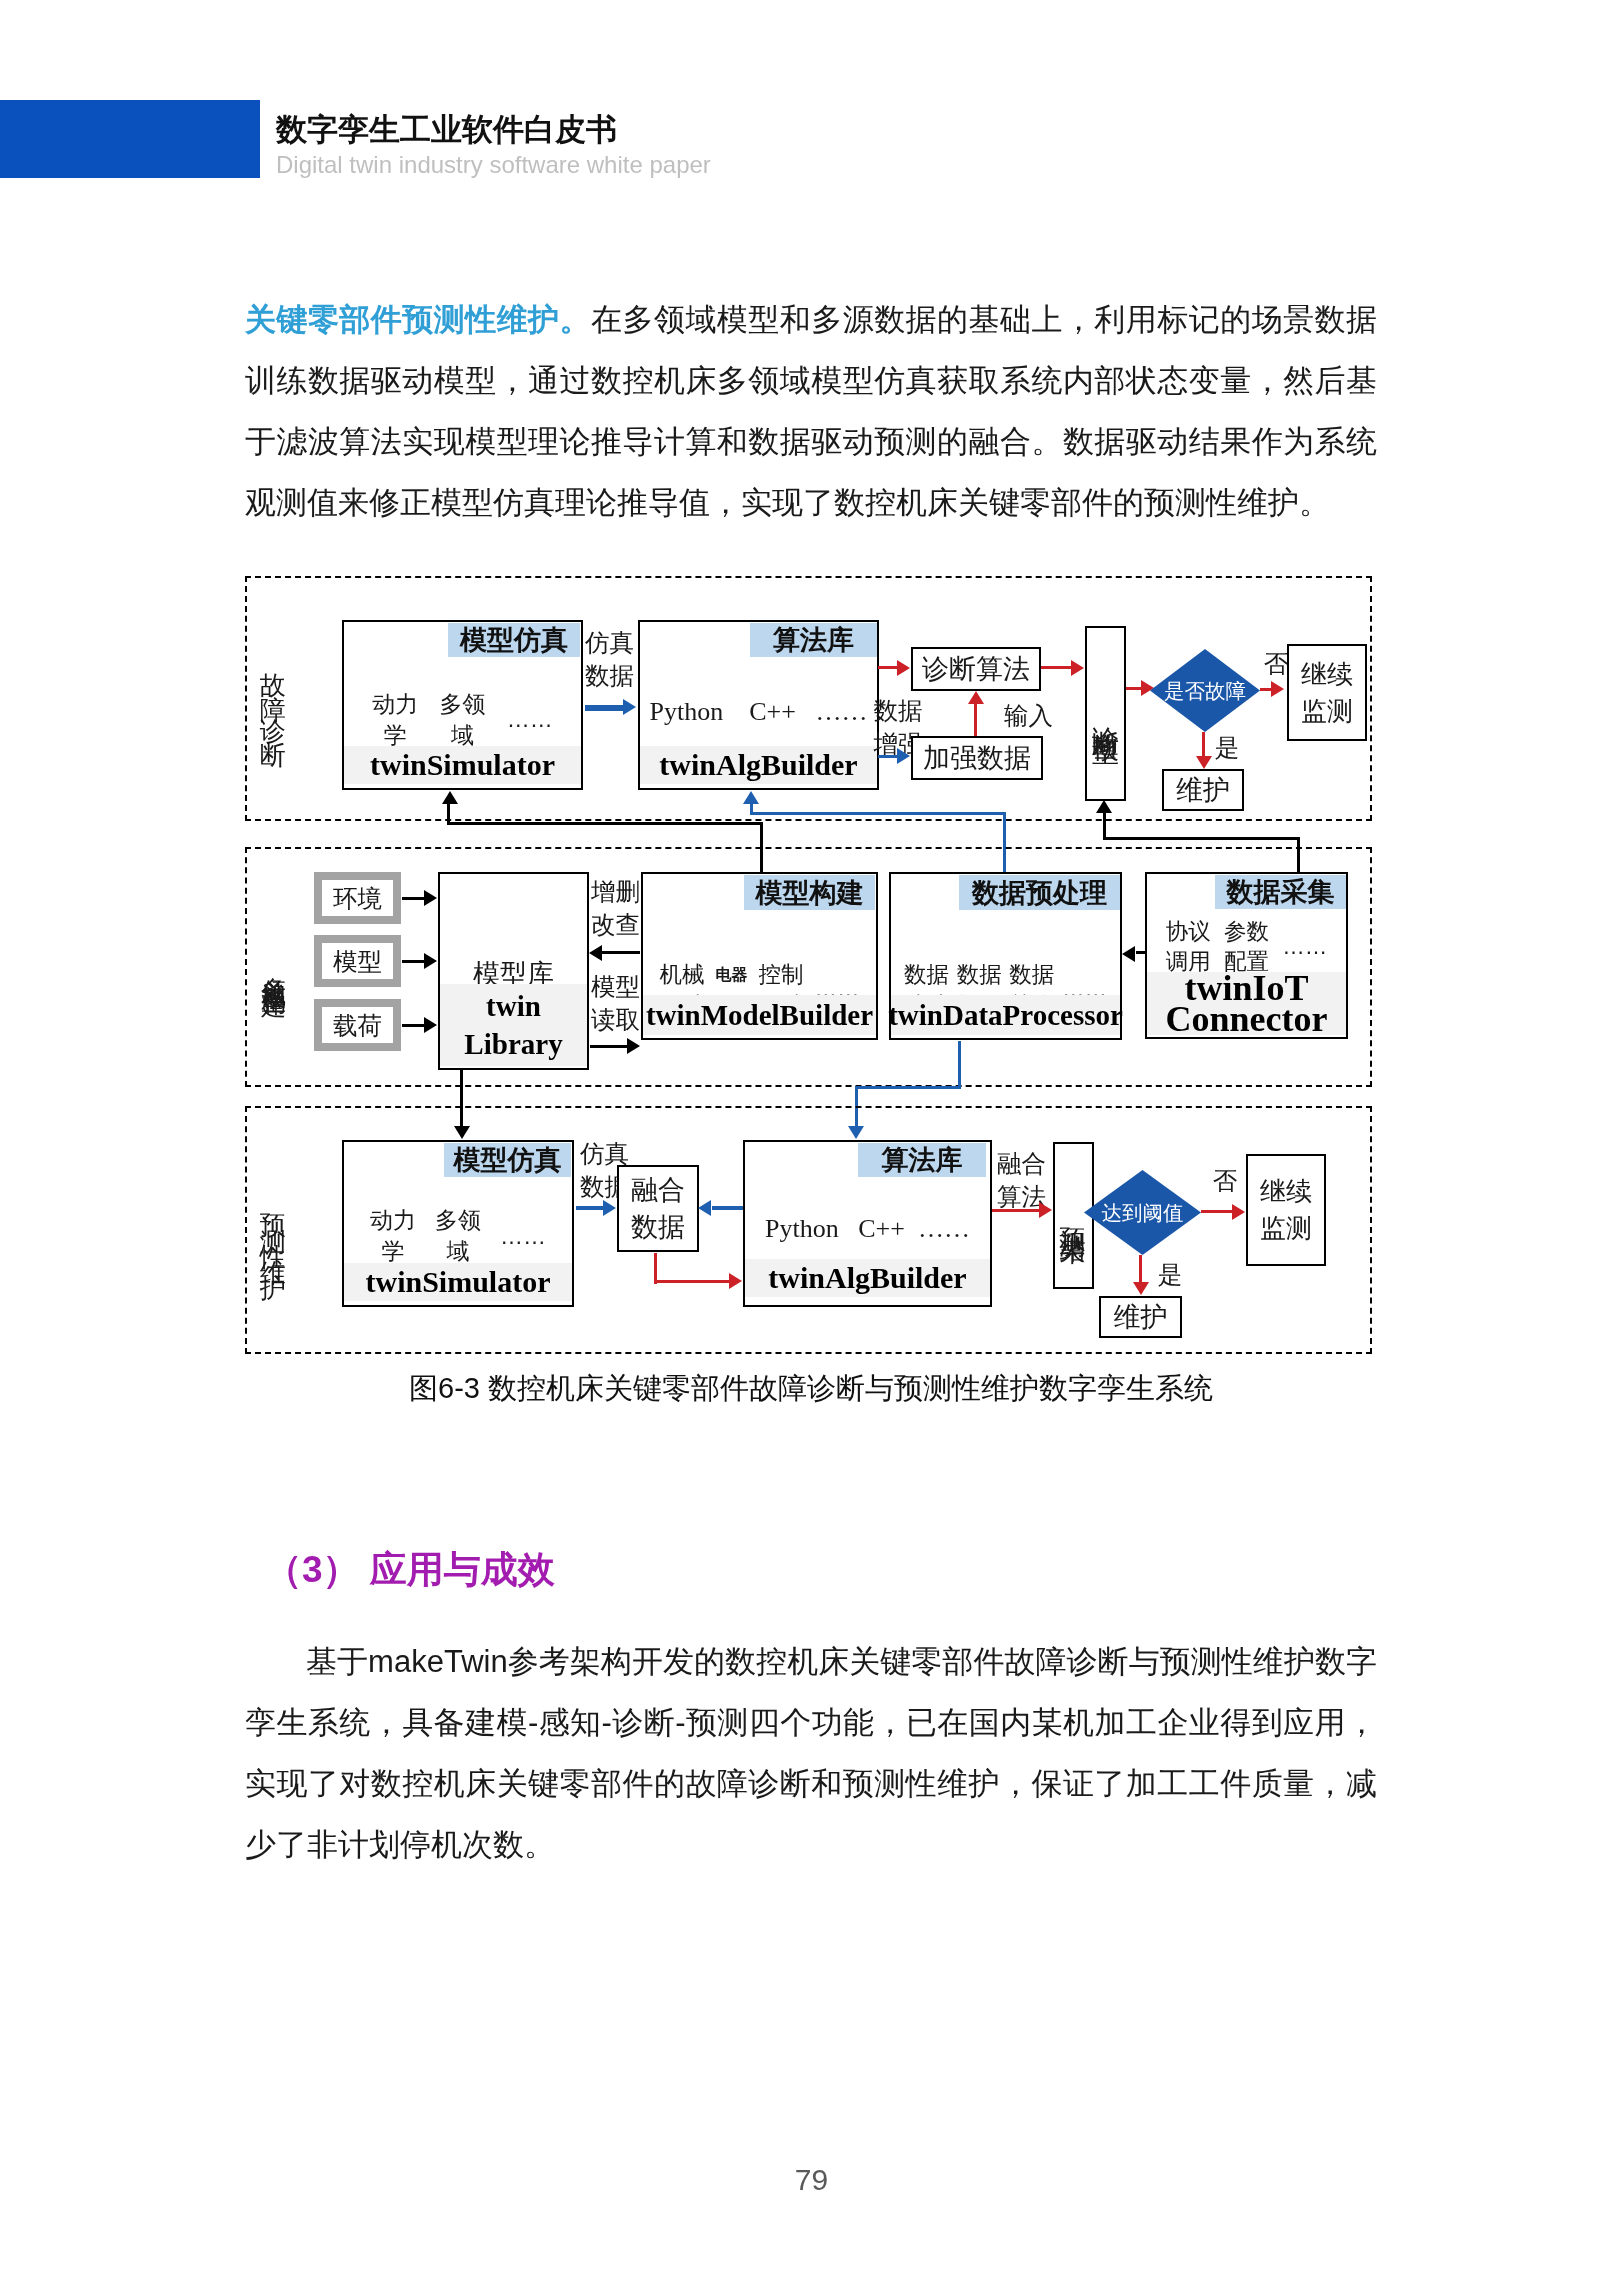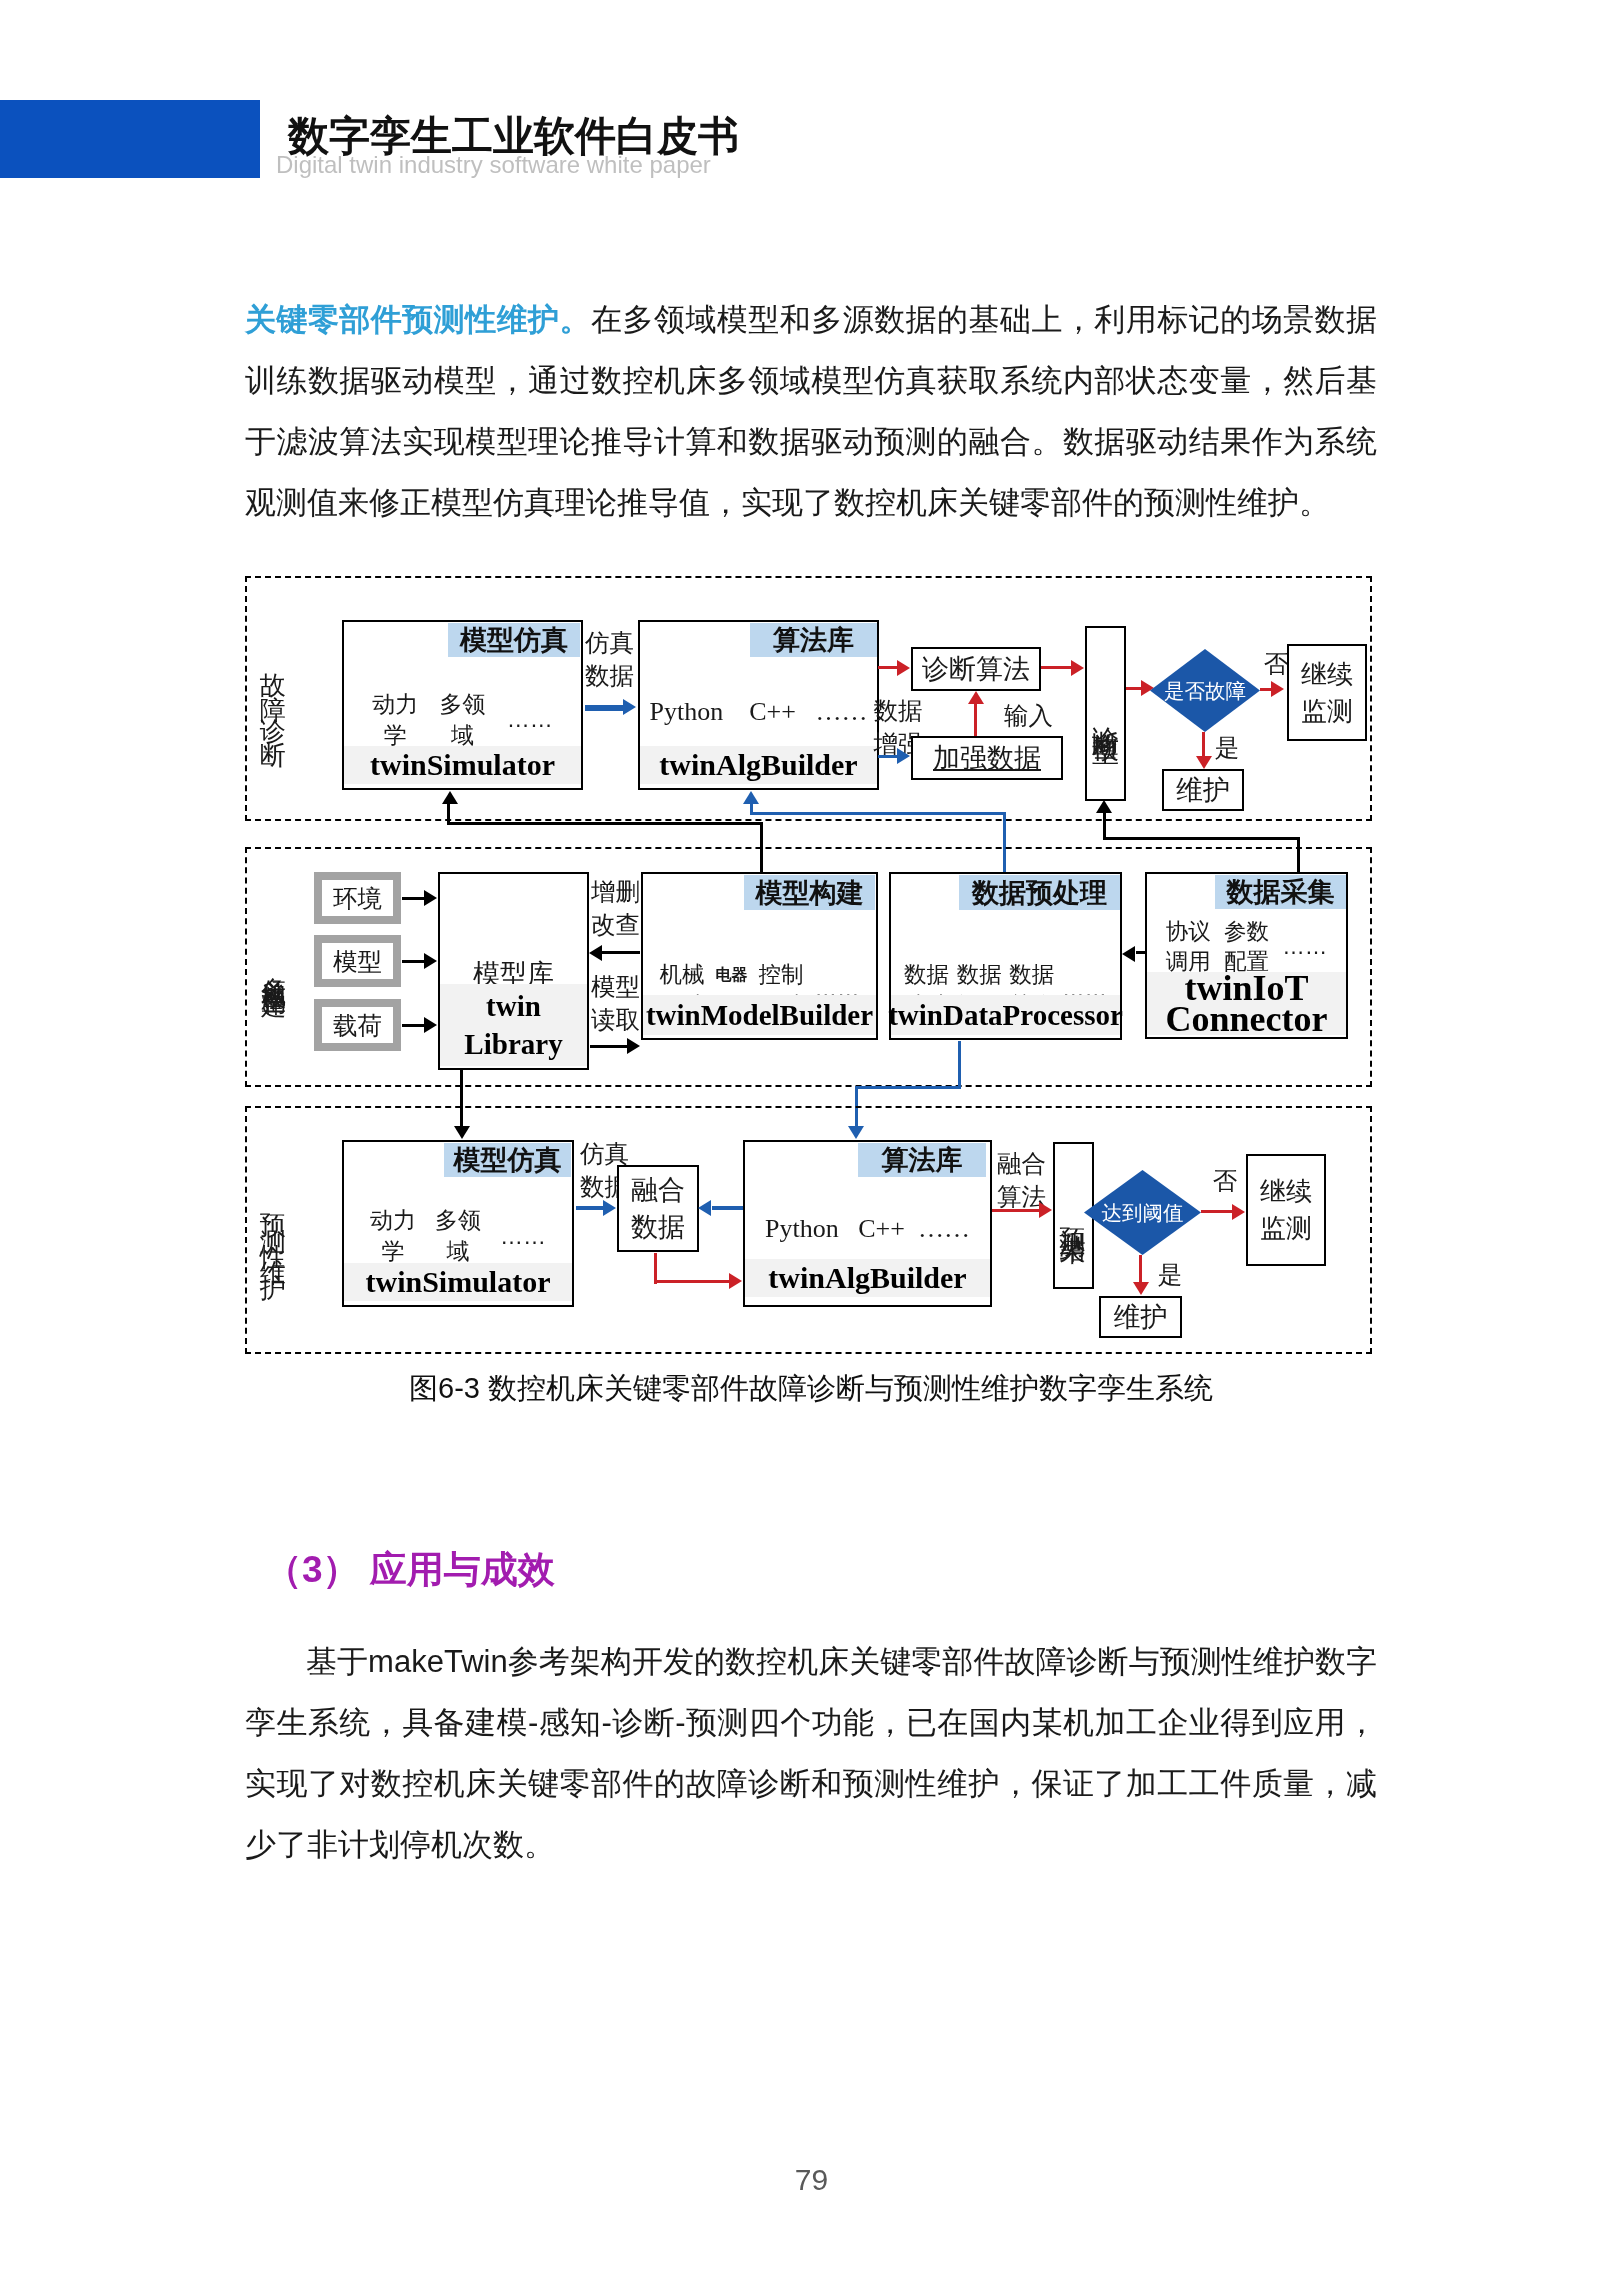--- a/index.html
+++ b/index.html
@@ -1,20 +1,20 @@
 <!DOCTYPE html>
 <html style="font-size:11px"><head>
 <meta charset="utf-8">
 <style>
   html,body{margin:0;padding:0;background:#fff;}
   #page{position:relative;width:1623px;height:2295px;background:#fff;overflow:hidden;
         font-family:"Liberation Sans",sans-serif;color:#1a1a1a;}
   
   .band{position:absolute;left:0;top:100px;width:260px;height:78px;background:#0B51BE;}
-  .htitle{position:absolute;left:276px;top:109px;font-size:41px;font-weight:bold;color:#111;margin-left:12px;}
+  .htitle{position:absolute;left:276px;top:109px;font-size:31px;font-weight:bold;color:#111;}
   .hsub{position:absolute;left:276px;top:151px;font-size:24px;color:#BFBFBF;}
   
   .para{position:absolute;left:245px;width:1132px;font-size:31px;line-height:61px;
         text-align:justify;color:#1a1a1a;}
   .lead{font-weight:bold;color:#2F9FD6;}
   .h3{position:absolute;left:265px;top:1545px;font-size:37px;font-weight:bold;color:#a21caf;}
   .caption{position:absolute;left:245px;top:1369px;width:1132px;text-align:center;font-size:29px;color:#111;}
   .pagenum{position:absolute;left:0;top:2163px;width:1623px;text-align:center;font-size:30px;color:#595959;}
   
   #diagram{position:absolute;left:245px;top:571px;width:1132px;height:787px;font-size:24.5px;}
@@ -94,21 +94,21 @@
     </div>
 
     <div class="lbl" style="left:627px;top:123px;width:52px;">数据
 增强</div>
     <div class="ln ln-r" style="left:633px;top:95px;width:20.5px;height:3.4px;"></div>
     <div class="ah ah-r r" style="left:652px;top:89px;"></div>
     <div class="ln ln-b" style="left:633px;top:184px;width:20.5px;height:3.4px;"></div>
     <div class="ah ah-r b" style="left:652px;top:177px;"></div>
 
     <div class="cbox" style="left:666px;top:76px;width:130px;height:44px;">诊断算法</div>
-    <div class="cbox" style="left:666px;top:165px;width:152px;height:44px;text-decoration:underline;">加强数据</div>
+    <div class="cbox" style="left:666px;top:165px;width:132px;height:44px;">加强数据</div>
     <div class="ah ah-u r" style="left:723px;top:120px;"></div>
     <div class="ln ln-r" style="left:729px;top:132px;width:3.4px;height:33px;"></div>
     <div class="lbl" style="left:751px;top:128px;width:65px;">输入</div>
 
     <div class="ln ln-r" style="left:796px;top:95px;width:31px;height:3.4px;"></div>
     <div class="ah ah-r r" style="left:826px;top:89px;"></div>
     <div class="vbox" style="left:840px;top:55px;width:41px;height:175px;">
         <span>诊断模型</span>
       </div>
 

